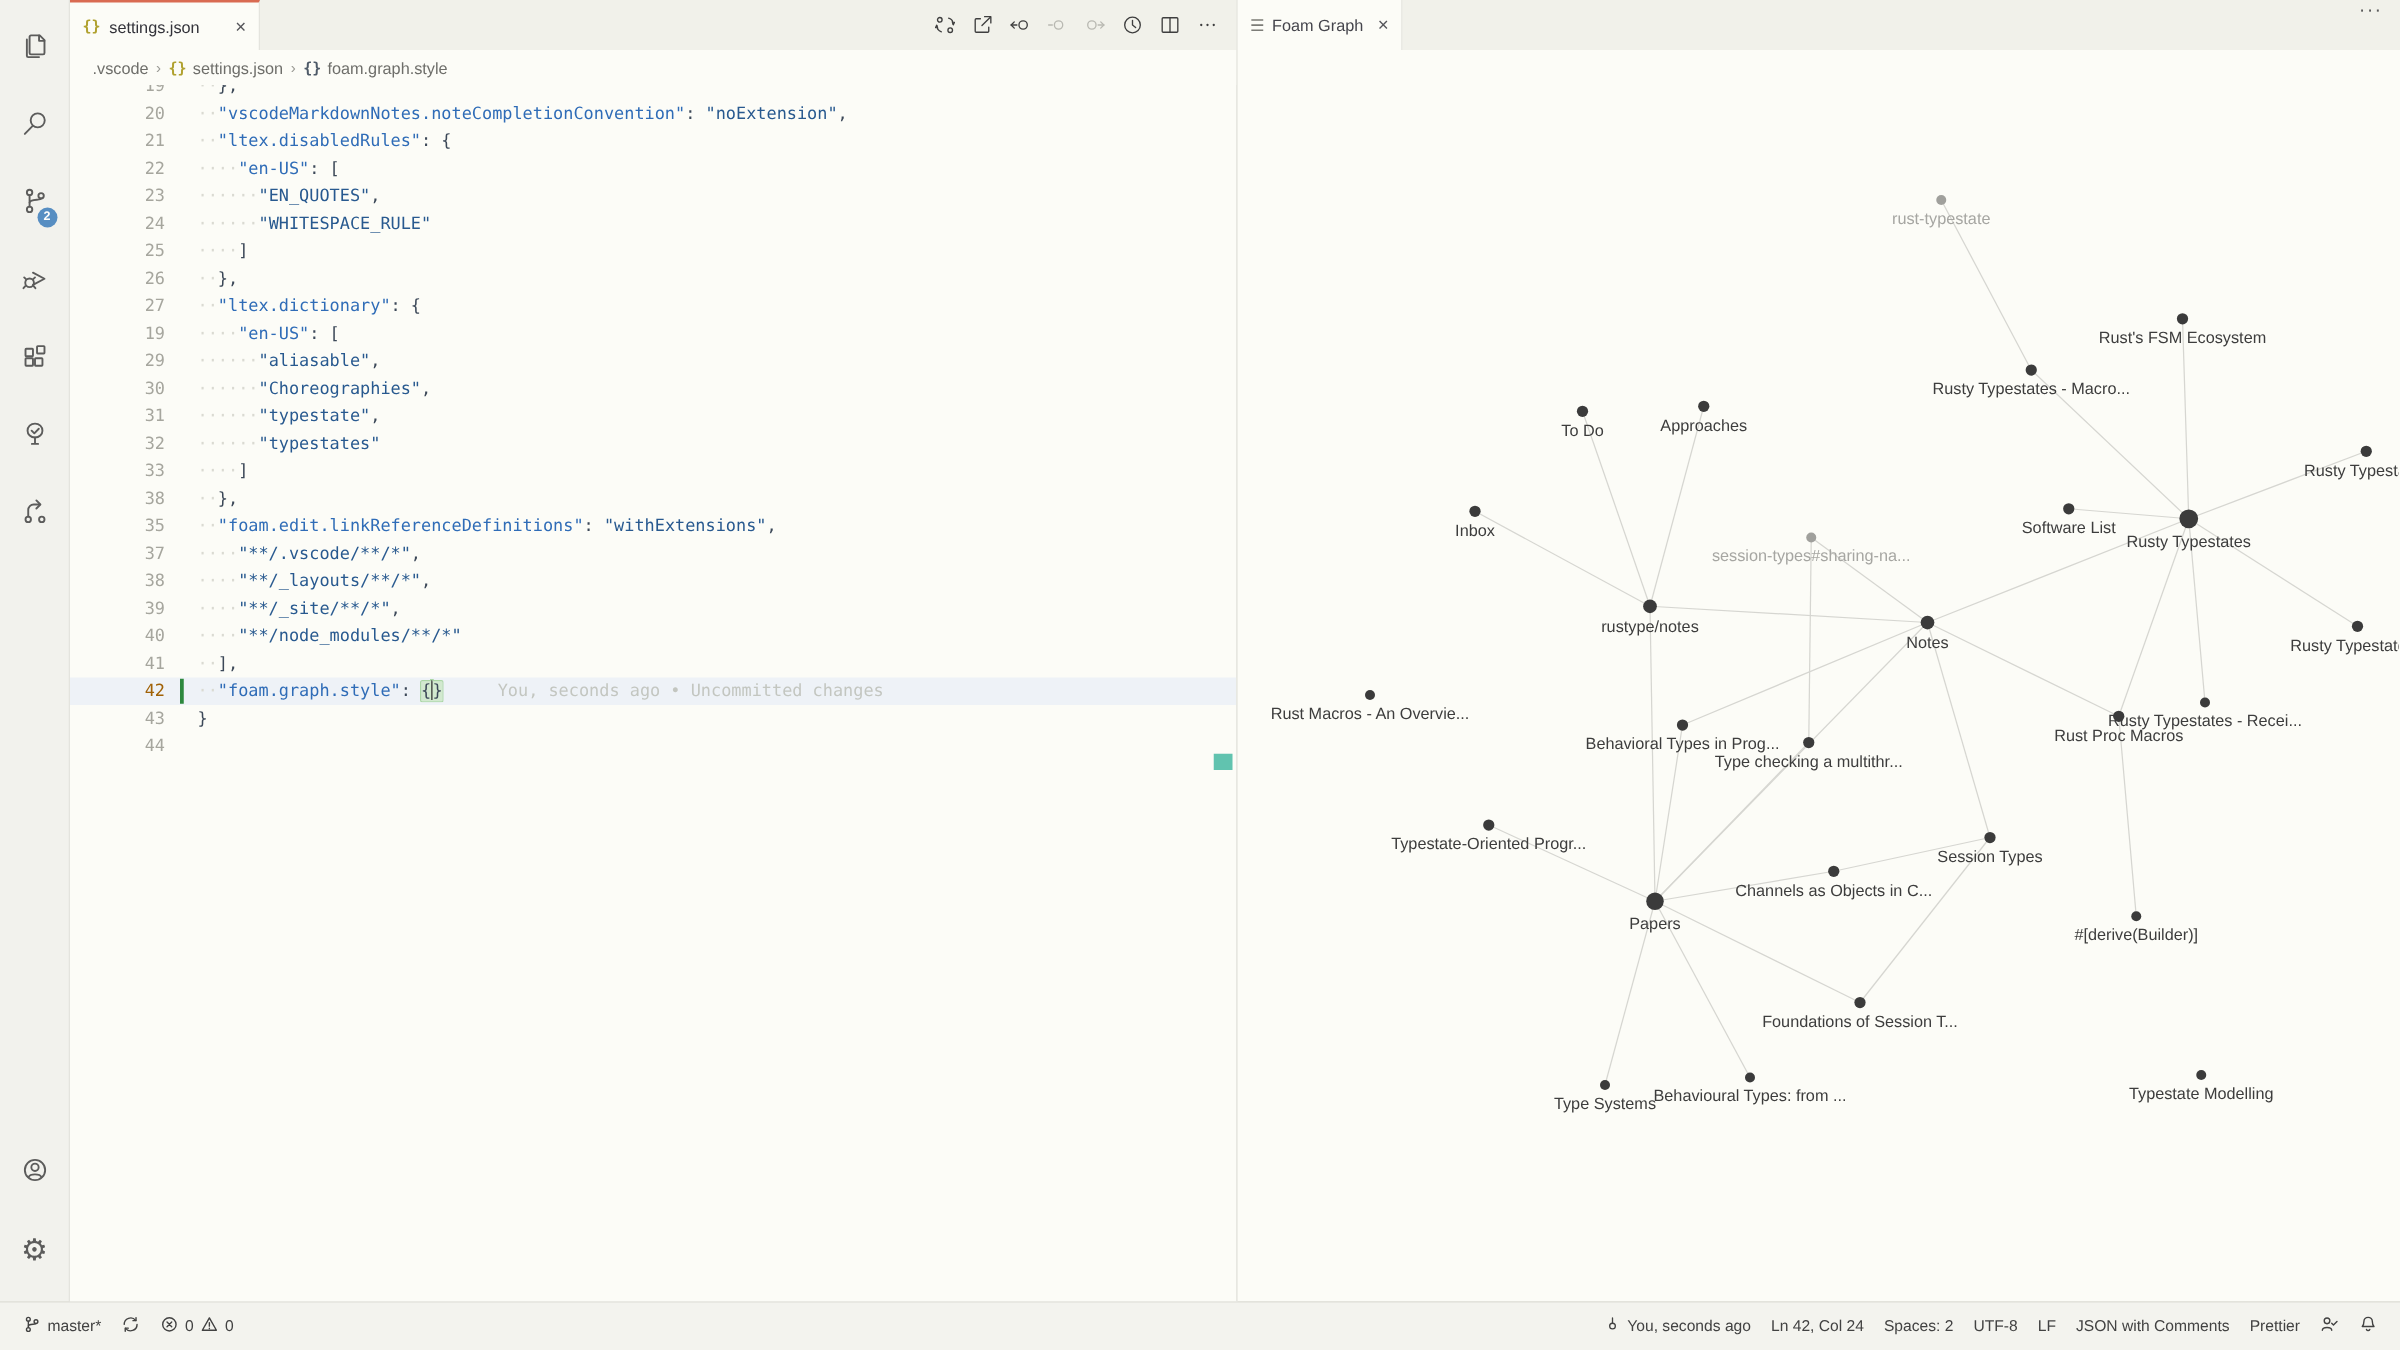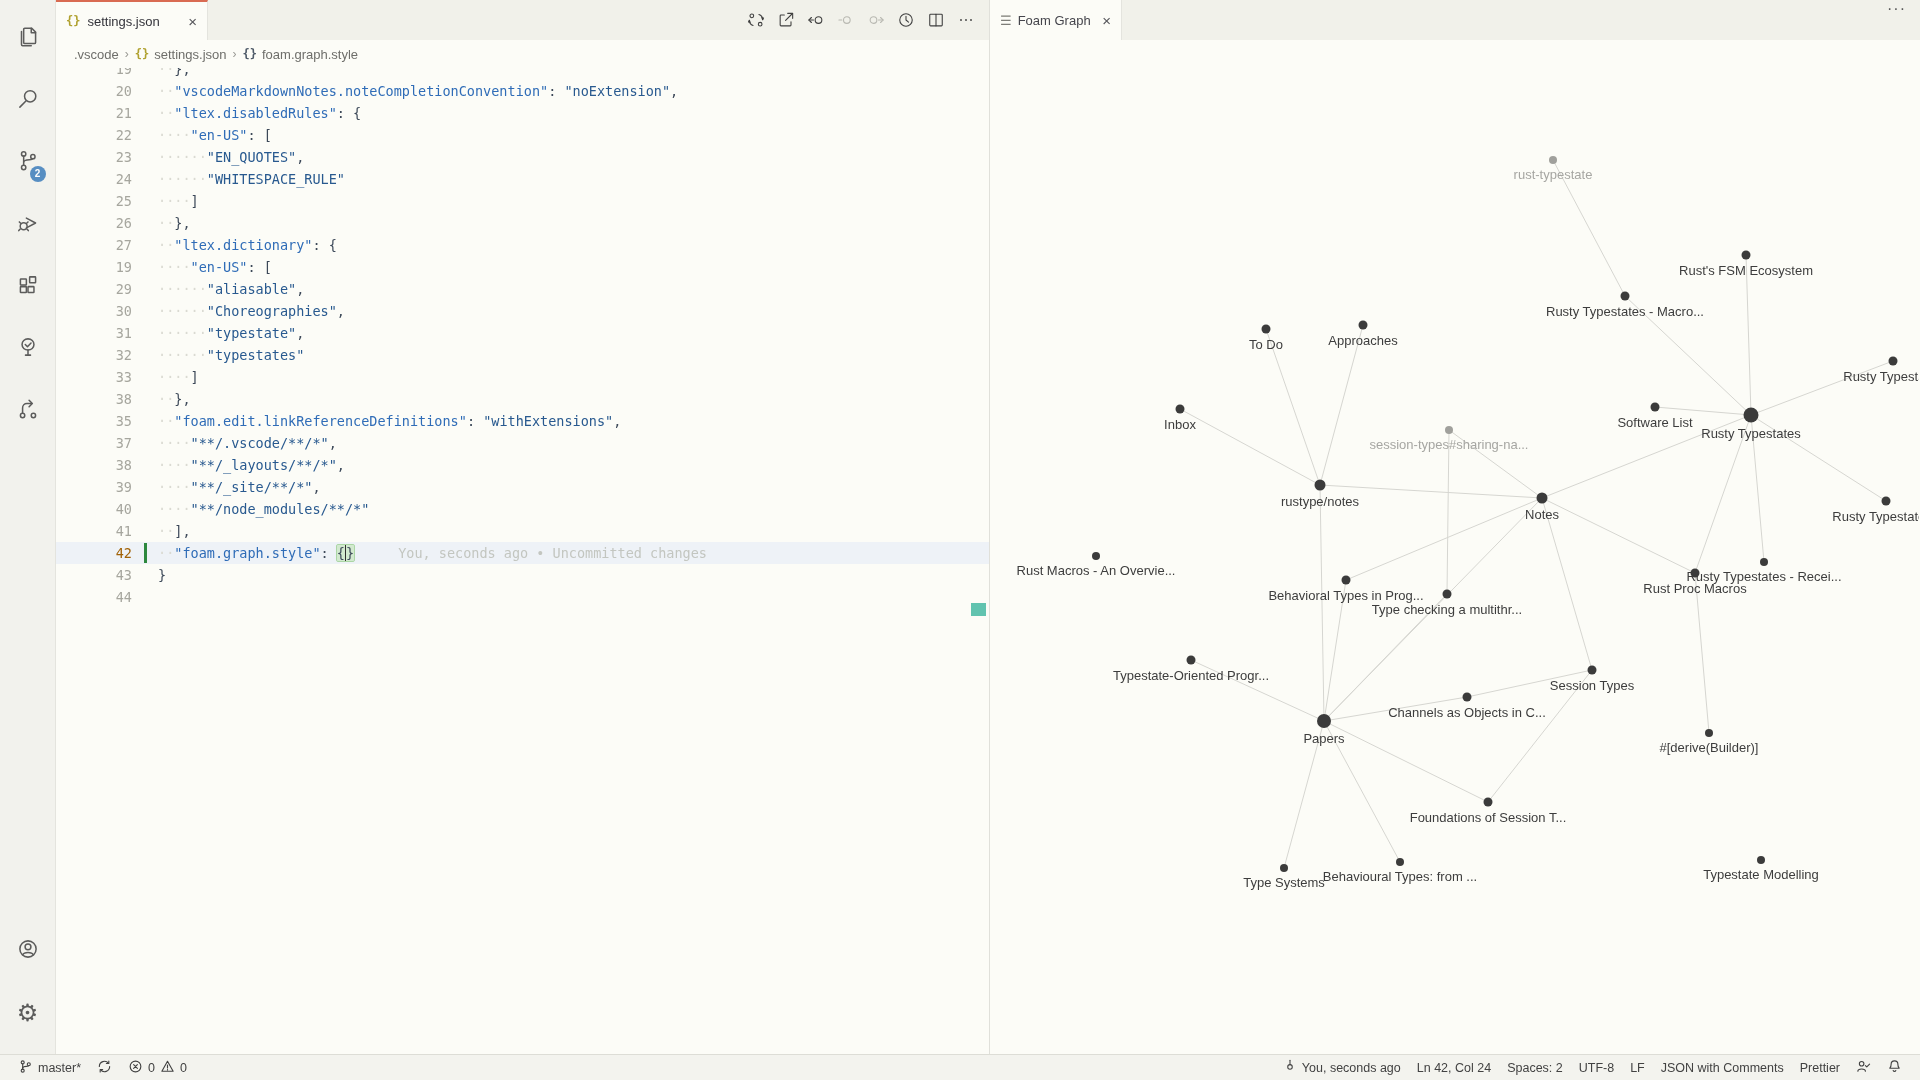--- a/index.html
+++ b/index.html
@@ -61,21 +61,21 @@
   .panel-more { margin-left:auto; padding-right:14px; color:#5a5a5a; font-size:16px; letter-spacing:1px; cursor:pointer; }
   .graph-wrap { flex:1; position:relative; overflow:hidden; }
   .graph-wrap svg { position:absolute; inset:0; }
   .gnode { fill:#3b3b3b; }
   .gnode.muted { fill:#a0a09c; }
   .glabel { font-family:"Liberation Sans", sans-serif; font-size:13px; fill:#3d3d3d; text-anchor:middle; }
   .glabel.muted { fill:#a6a6a2; }
   .gedge { stroke:#d6d6d1; stroke-width:1; }
 
   
-  .statusbar { height:26px; background:#f3f3ee; border-top:1px solid #dddDd6; display:flex; align-items:center; font-size:12.5px; color:#424242; padding:0 10px; }
+  .statusbar { height:39px; background:#f3f3ee; border-top:1px solid #dddDd6; display:flex; align-items:center; font-size:12.5px; color:#424242; padding:0 10px; }
   .sb-left, .sb-right { display:flex; align-items:center; height:100%; }
   .sb-right { margin-left:auto; }
   .sb-item { display:flex; align-items:center; gap:5px; padding:0 8px; height:100%; cursor:pointer; }
   .sb-item svg { stroke:#424242; fill:none; stroke-width:1.2; stroke-linecap:round; stroke-linejoin:round; }
 </style>
 </head>
 <body>
 
 <div class="app">
   <div class="main">

